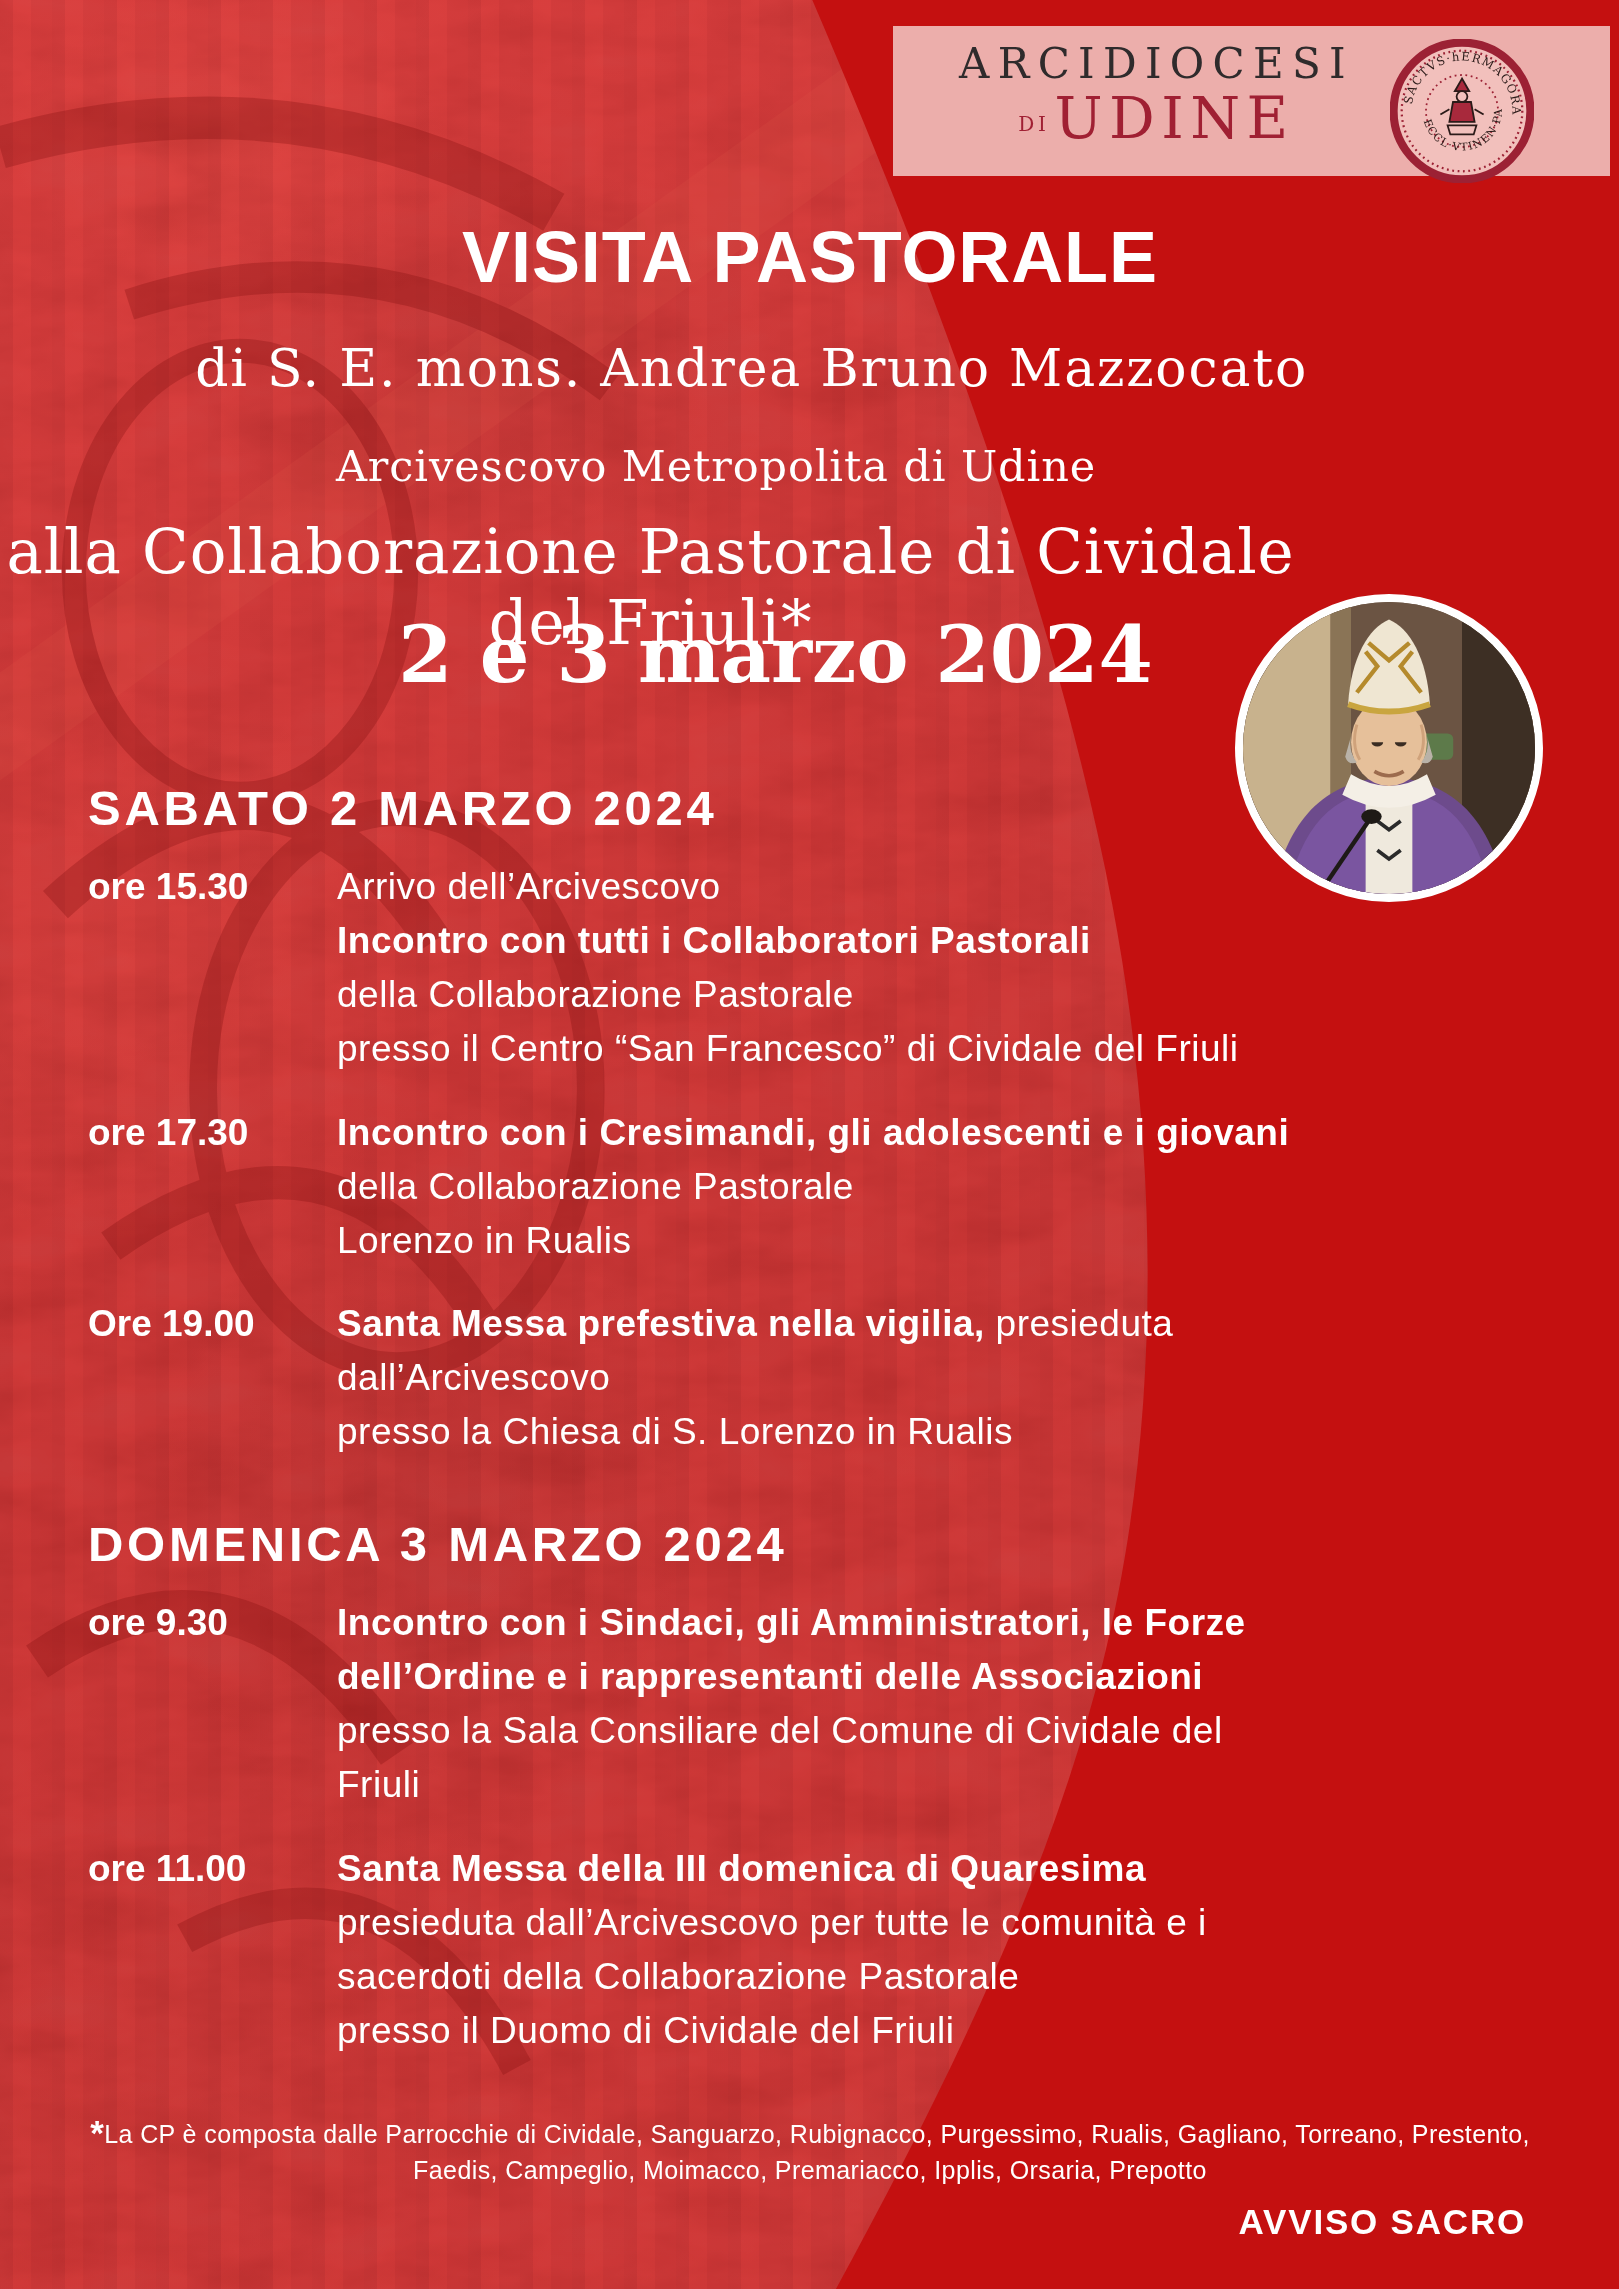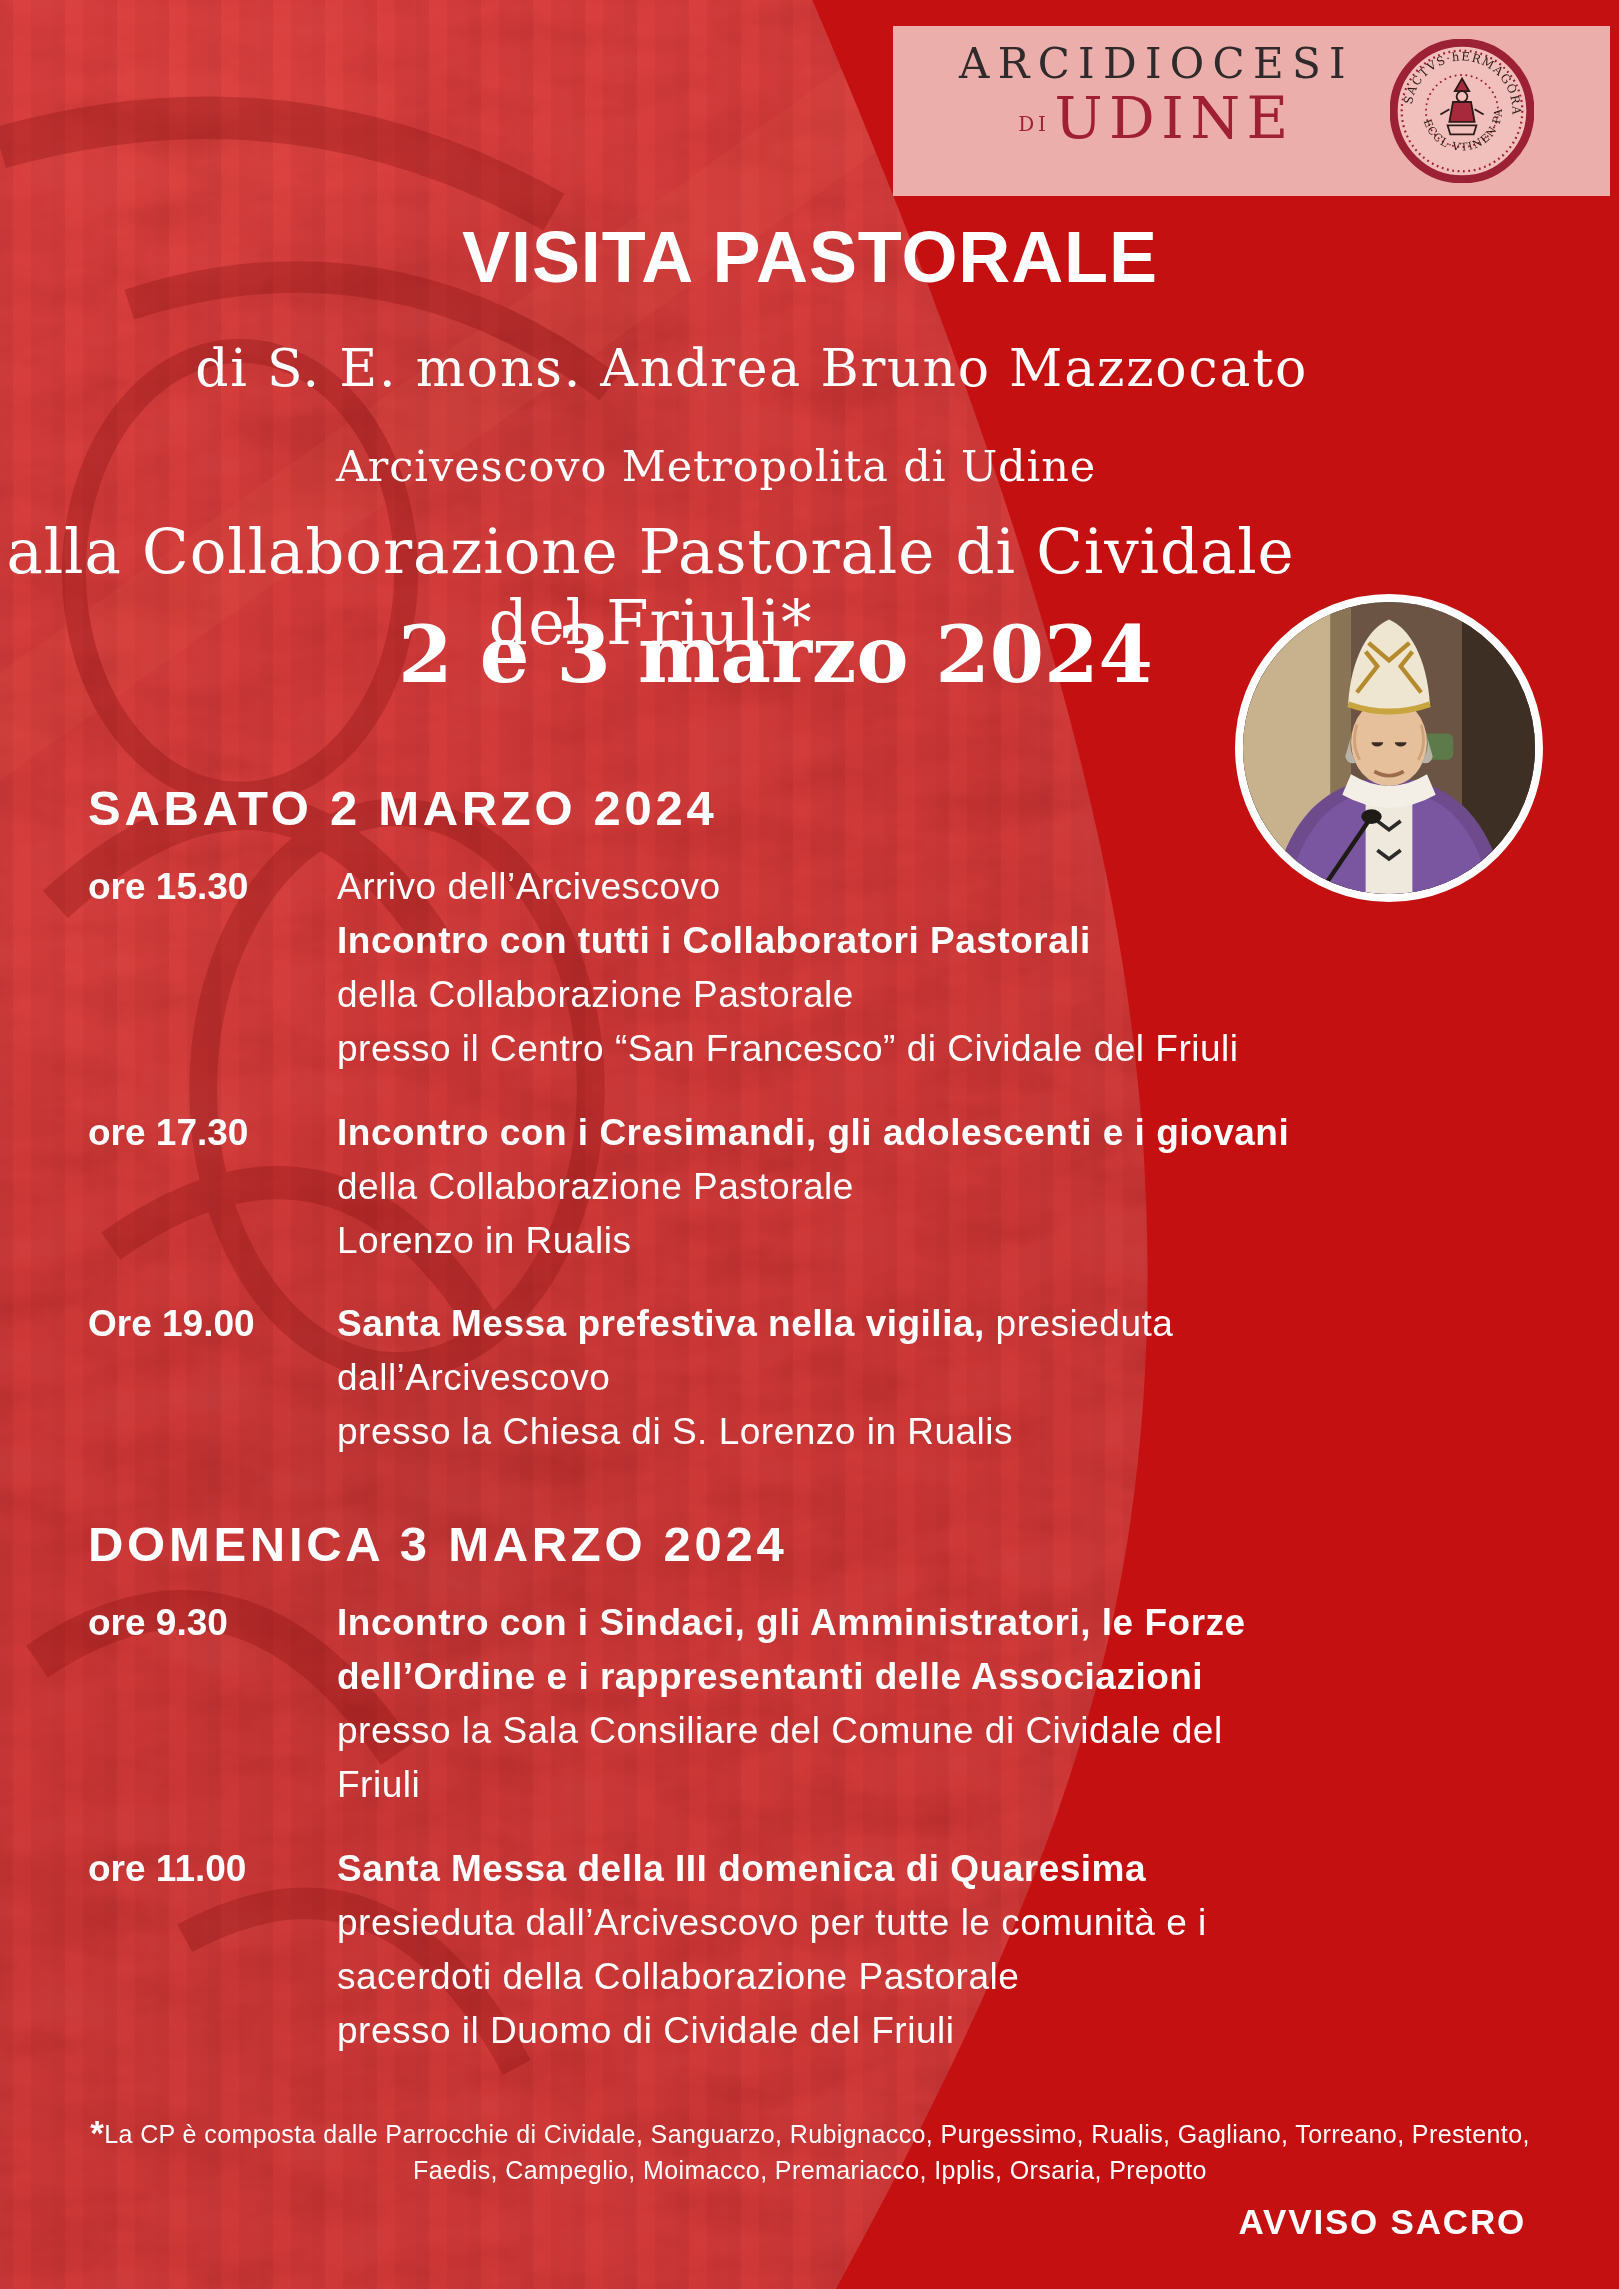--- a/index.html
+++ b/index.html
@@ -14,21 +14,21 @@
       radial-gradient(ellipse 314px 222px at 14% 6%, rgba(226,70,56,0.32), transparent 70%),
       radial-gradient(ellipse 425px 305px at 30% 16%, rgba(116,10,10,0.38), transparent 72%),
       radial-gradient(ellipse 480px 397px at 8% 42%, rgba(212,60,48,0.26), transparent 70%),
       radial-gradient(ellipse 388px 517px at 26% 66%, rgba(108,8,8,0.34), transparent 72%),
       radial-gradient(ellipse 517px 388px at 12% 88%, rgba(150,18,16,0.30), transparent 72%),
       linear-gradient(160deg,#c12020 0%,#a81212 55%,#b21616 100%);
   }
   .bg-svg{position:absolute;inset:0;pointer-events:none;}
   
   .logo-box{
-    position:absolute;left:893px;top:26px;width:717px;height:170px;
+    position:absolute;left:893px;top:26px;width:717px;height:150px;
     background:#ecaeab;display:flex;align-items:center;
   }
   .logo-text{position:absolute;left:65px;top:16.6px;width:397px;text-align:center;
     font-family:"DejaVu Serif","Liberation Serif",serif;}
   .logo-line1{color:#2f2b2c;font-size:42px;letter-spacing:8.3px;line-height:1;}
   .logo-line2{margin-top:5.5px;color:#a02033;line-height:1;white-space:nowrap;}
   .logo-di{font-size:20px;letter-spacing:3.7px;vertical-align:7.4px;}
   .logo-udine{font-size:57px;letter-spacing:6.5px;}
   .seal{position:absolute;right:76px;top:13px;width:144px;height:144px;}
   

